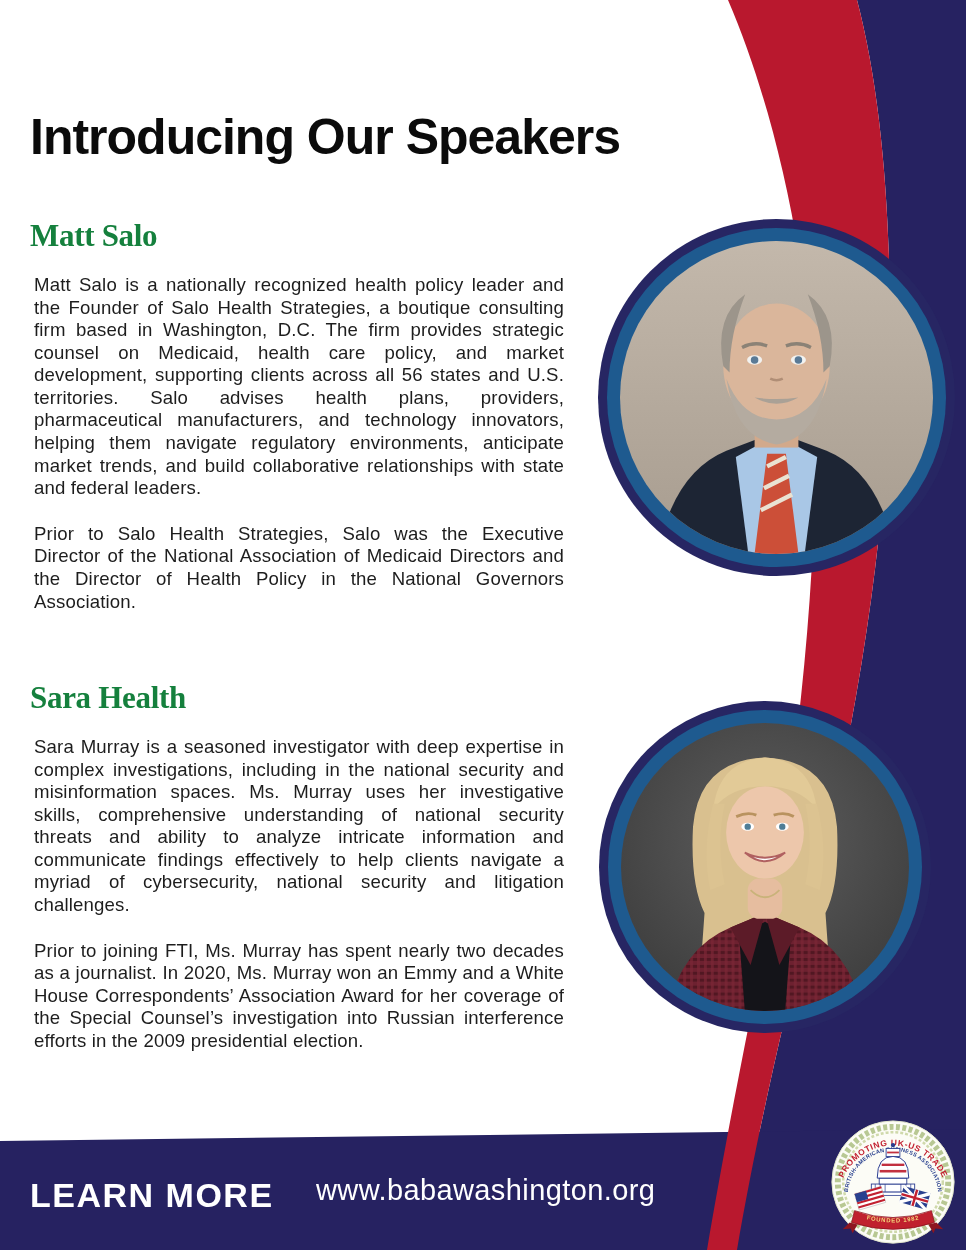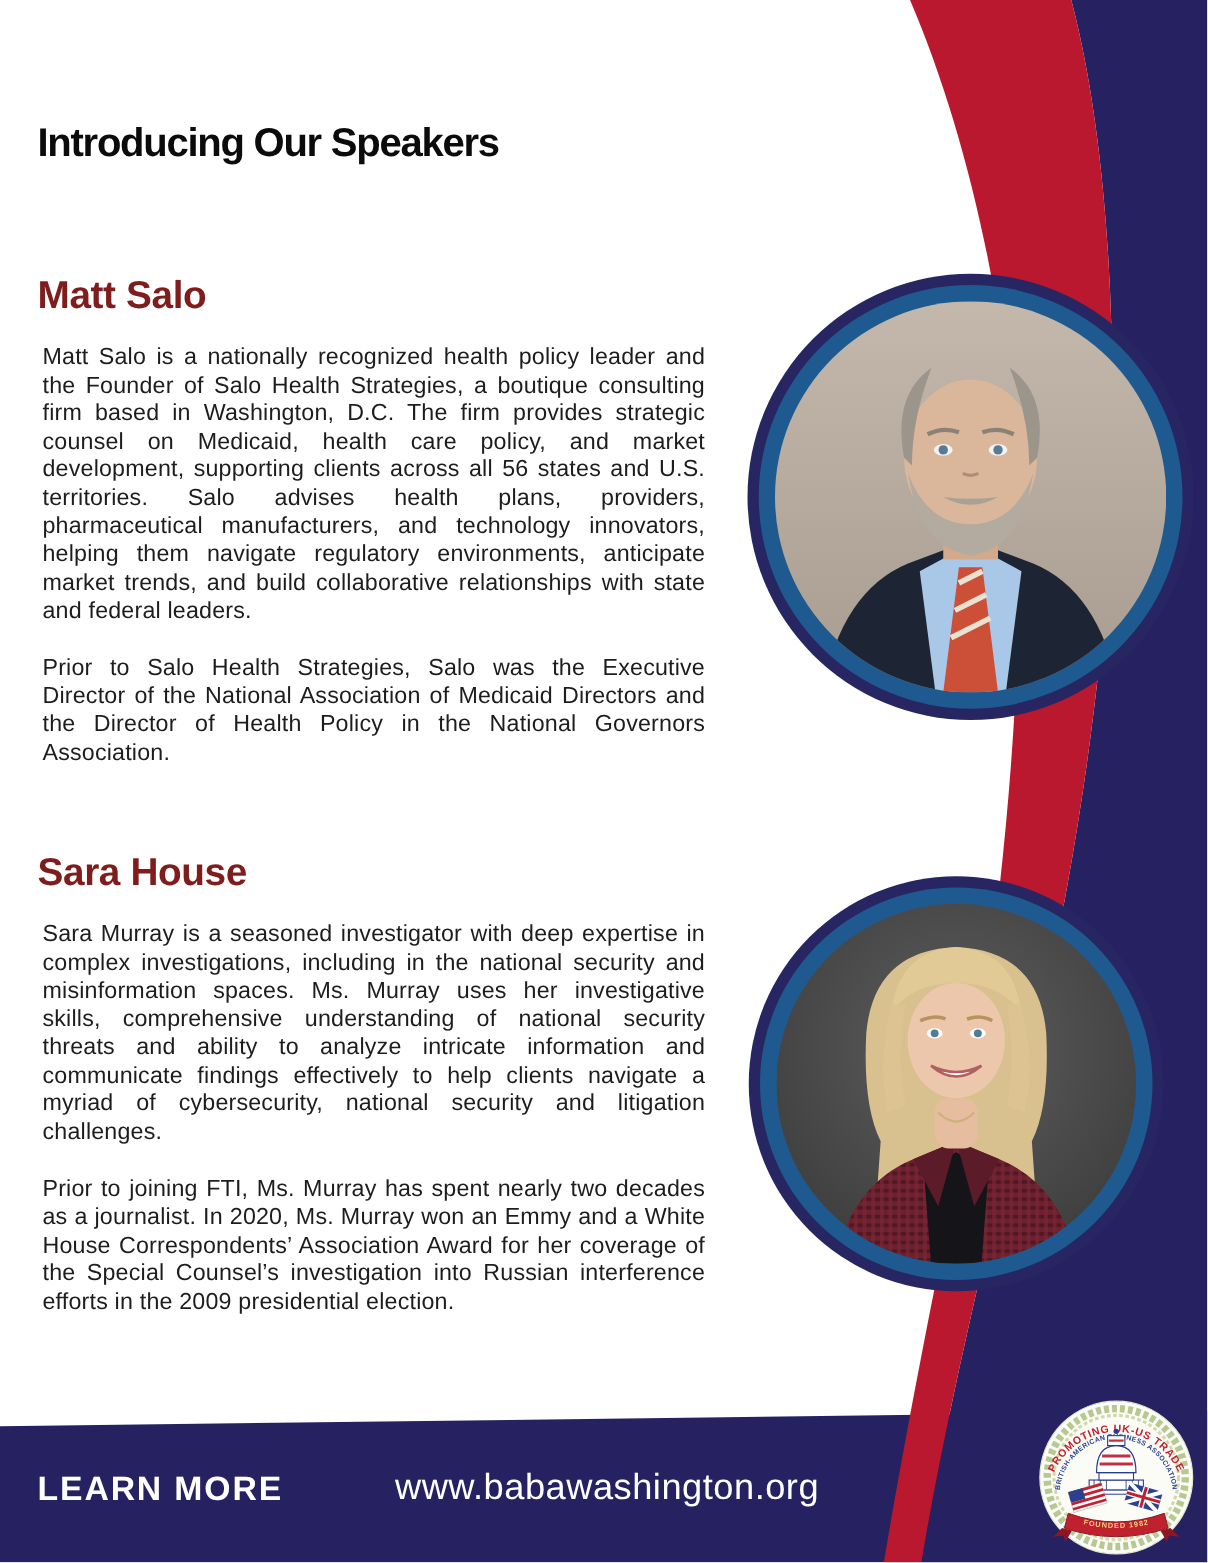--- a/index.html
+++ b/index.html
@@ -2,42 +2,42 @@
 <html><head>
 <meta charset="utf-8">
 <style>
   html,body{margin:0;padding:0;background:#ffffff;}
   .page{
     position:relative;width:966px;height:1250px;overflow:hidden;background:#ffffff;
     font-family:"Liberation Sans",sans-serif;
   }
   .bg{position:absolute;left:0;top:0;width:966px;height:1250px;}
   h1.title{
-    position:absolute;left:30px;top:96px;margin:0;
-    font-size:32px;font-weight:800;letter-spacing:-1px;color:#0b0b0b;
+    position:absolute;left:30px;top:108px;margin:0;
+    font-size:50px;font-weight:800;letter-spacing:-1px;color:#0b0b0b;
   }
   .speaker{position:absolute;left:30px;width:534px;}
   .speaker.s1{top:218px;}
   .speaker.s2{top:680px;}
   .speaker h2{
-    margin:0 0 20px 0;font-size:31px;font-weight:800;color:#7f1d1d;letter-spacing:-0.3px;
+    margin:0 0 20px 0;font-size:31px;font-weight:800;color:#15803d;letter-spacing:-0.3px;font-family:Liberation Serif, serif;
   }
   .speaker p{
     margin:0 0 23px 4px;font-size:18.6px;line-height:1.215;font-weight:500;color:#1d1d1d;
     text-align:justify;letter-spacing:0.15px;
   }
   .photo-ring{position:absolute;border-radius:50%;background:#272663;}
   .photo-ring .steel{position:absolute;inset:9px;border-radius:50%;background:#1e5a8f;}
   .photo-ring .photo{position:absolute;inset:13px;border-radius:50%;overflow:hidden;}
   .photo svg{display:block;width:100%;height:100%;}
   #matt-ring{left:598px;top:219px;width:357px;height:357px;}
   #sara-ring{left:599px;top:701px;width:332px;height:332px;}
   .footer-cta{
     position:absolute;left:30px;top:1176px;color:#ffffff;
-    font-size:27px;font-weight:700;letter-spacing:1.5px;
+    font-size:34px;font-weight:700;letter-spacing:1.5px;
   }
   .footer-url{
     position:absolute;left:289px;top:1174px;color:#ffffff;
     font-size:29px;font-weight:500;letter-spacing:0.4px;text-decoration:none;margin-left:27px;
   }
   .logo{position:absolute;left:824px;top:1116px;width:138px;height:140px;}
 </style>
 </head>
 <body>
 
@@ -51,21 +51,21 @@
 
   <h1 class="title">Introducing Our Speakers</h1>
 
   <section class="speaker s1">
     <h2>Matt Salo</h2>
     <p>Matt Salo is a nationally recognized health policy leader and the Founder of Salo Health Strategies, a boutique consulting firm based in Washington, D.C. The firm provides strategic counsel on Medicaid, health care policy, and market development, supporting clients across all 56 states and U.S. territories. Salo advises health plans, providers, pharmaceutical manufacturers, and technology innovators, helping them navigate regulatory environments, anticipate market trends, and build collaborative relationships with state and federal leaders.</p>
     <p>Prior to Salo Health Strategies, Salo was the Executive Director of the National Association of Medicaid Directors and the Director of Health Policy in the National Governors Association.</p>
   </section>
 
   <section class="speaker s2">
-    <h2>Sara House</h2>
+    <h2>Sara Health</h2>
     <p>Sara Murray is a seasoned investigator with deep expertise in complex investigations, including in the national security and misinformation spaces. Ms. Murray uses her investigative skills, comprehensive understanding of national security threats and ability to analyze intricate information and communicate findings effectively to help clients navigate a myriad of cybersecurity, national security and litigation challenges.</p>
     <p>Prior to joining FTI, Ms. Murray has spent nearly two decades as a journalist. In 2020, Ms. Murray won an Emmy and a White House Correspondents’ Association Award for her coverage of the Special Counsel’s investigation into Russian interference efforts in the 2009 presidential election.</p>
   </section>
 
   <div class="photo-ring" id="matt-ring">
     <div class="steel">
       <div class="photo">
         <svg viewBox="0 0 100 100" preserveAspectRatio="none">
           <defs>
             <linearGradient id="mbg" x1="0" y1="0" x2="0" y2="1">

